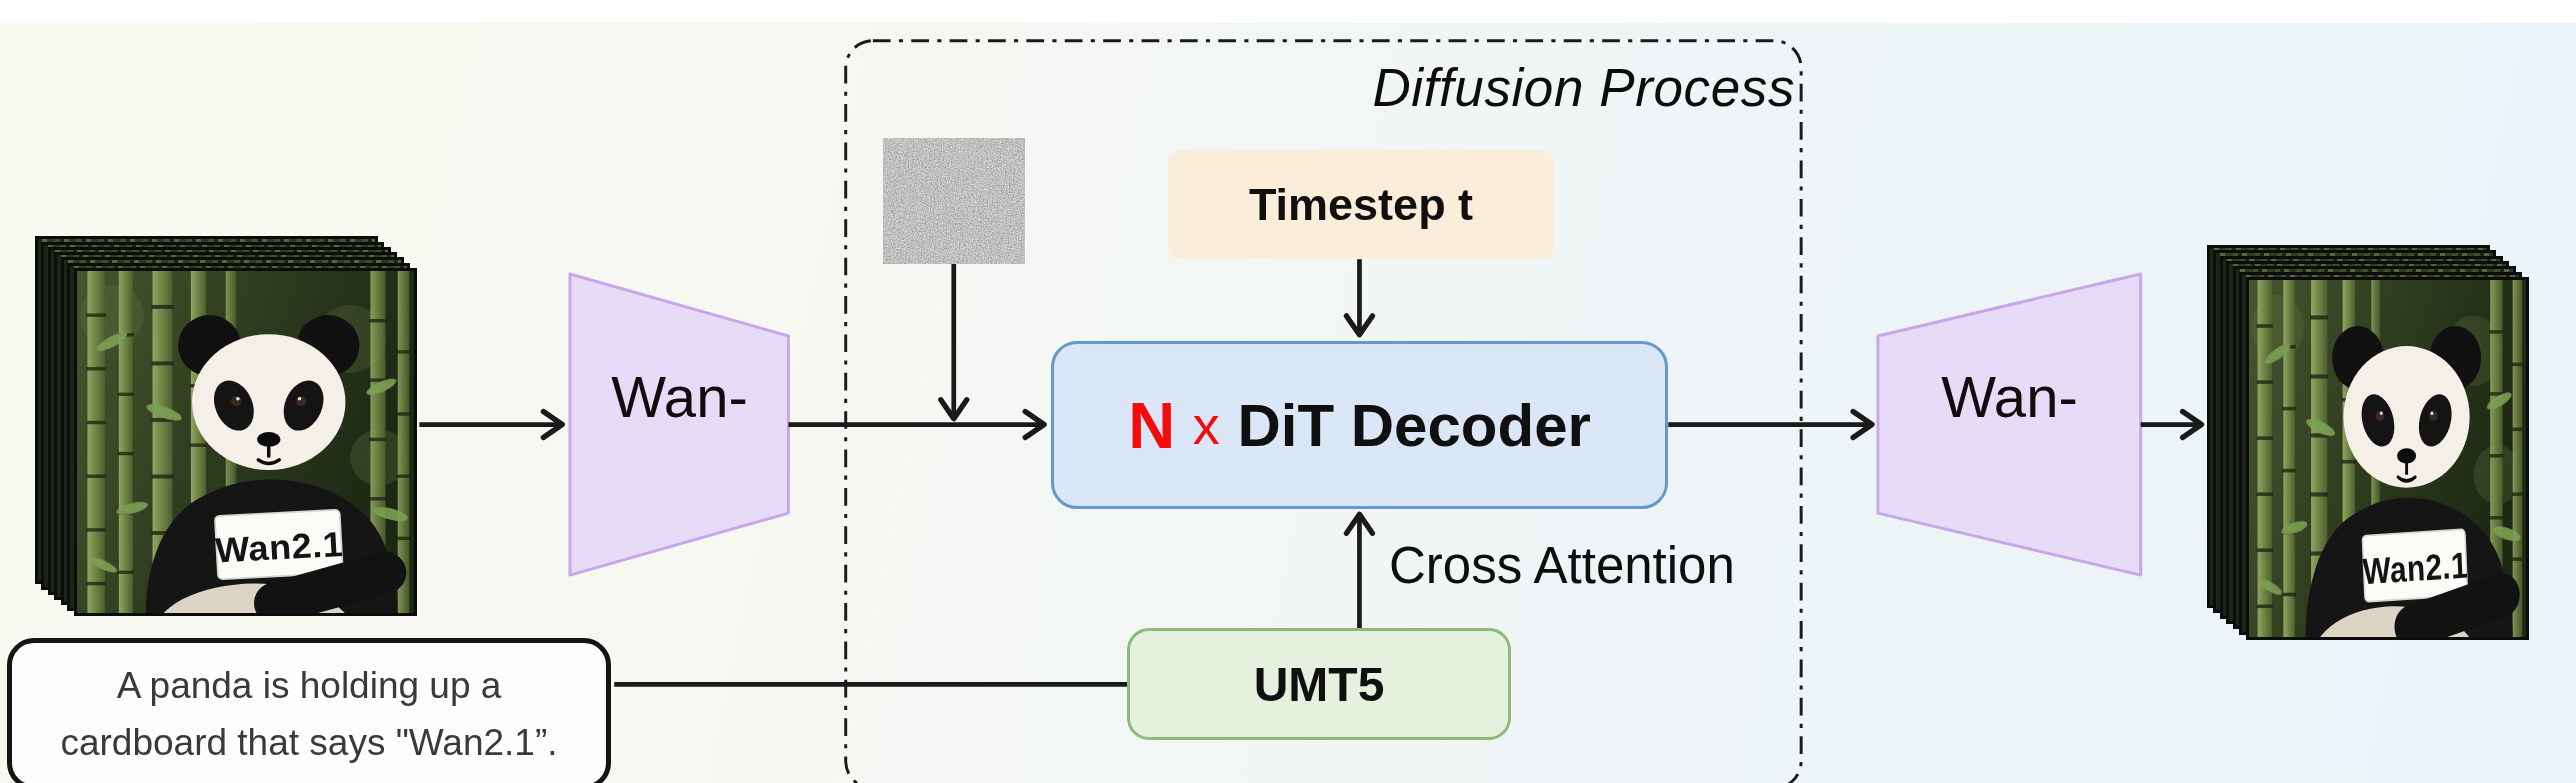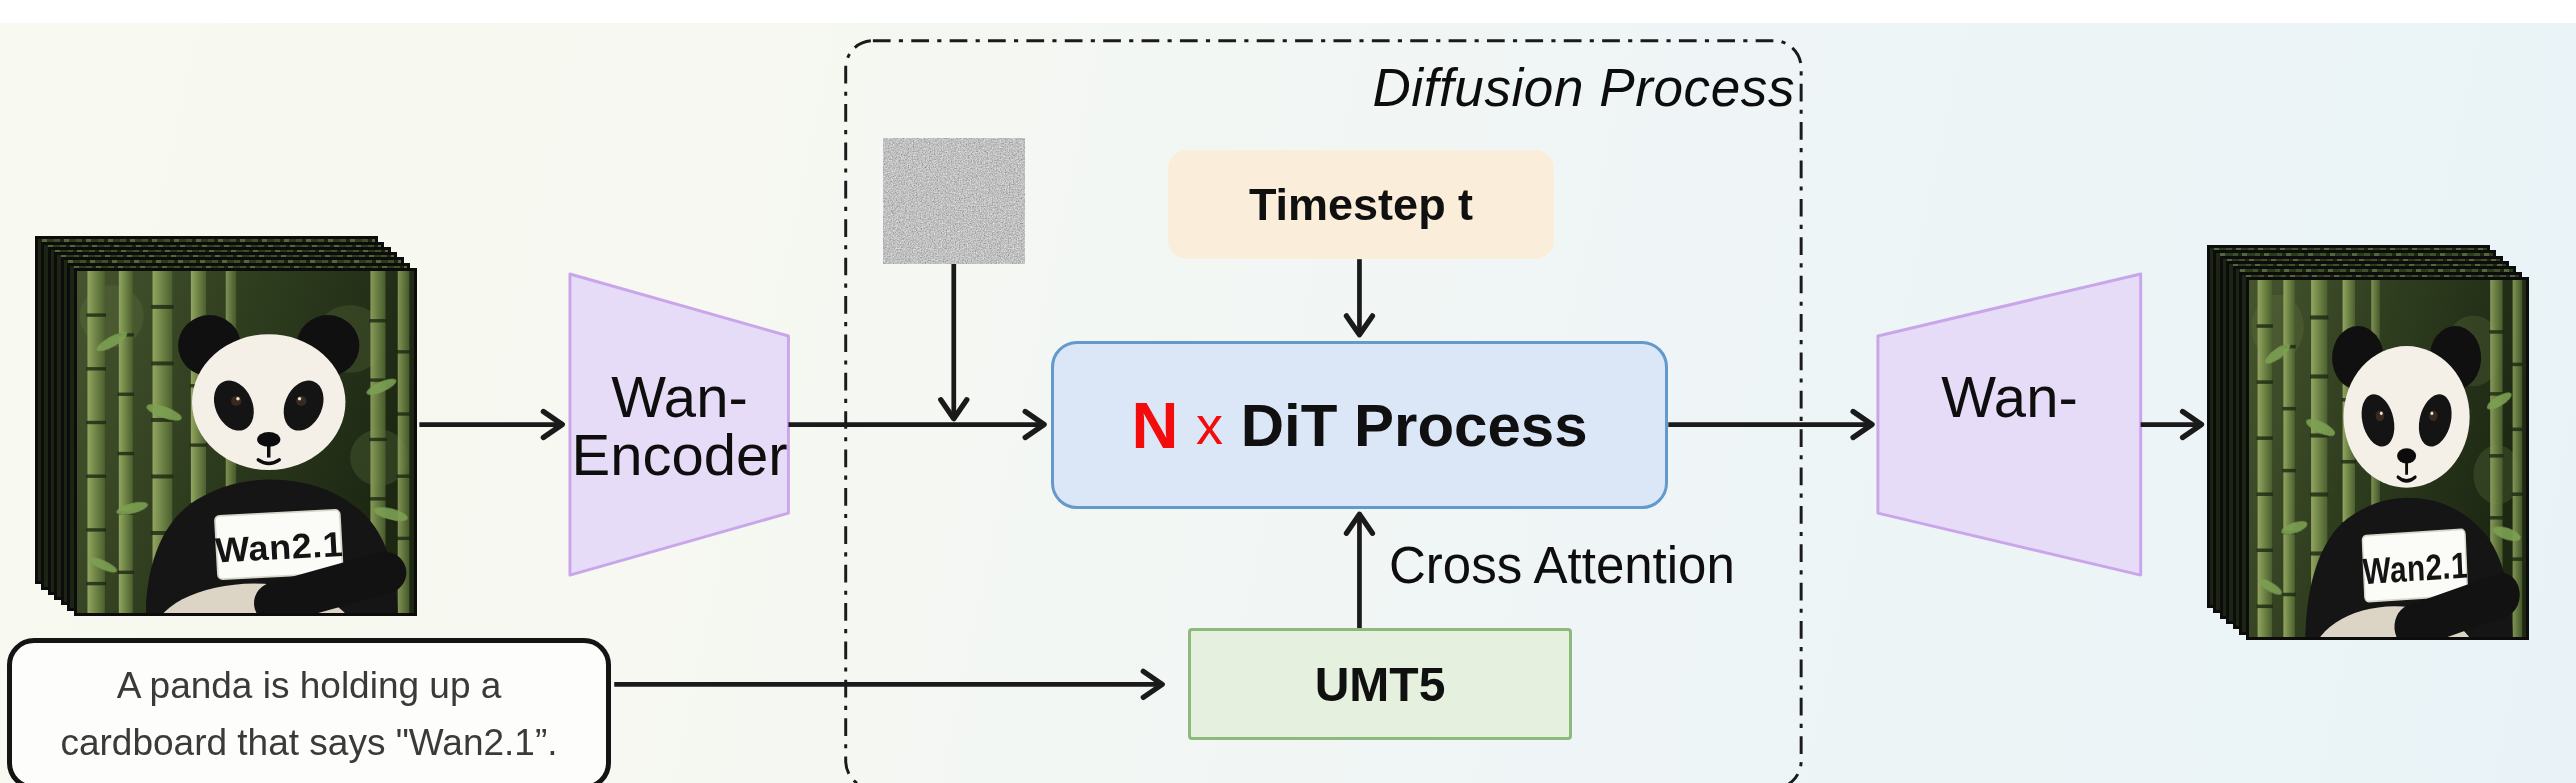--- a/index.html
+++ b/index.html
@@ -7,30 +7,30 @@
     position:relative;width:2576px;height:783px;overflow:hidden;
     background:linear-gradient(102deg,#f8f9f0 0%,#f6f8f1 28%,#eff5f6 62%,#e9f3f7 100%);
     font-family:"Liberation Sans",sans-serif;color:#101010;margin-top:23px;
   }
   #overlay{position:absolute;left:0;top:0;width:2576px;height:783px;}
   .box{position:absolute;display:flex;align-items:center;justify-content:center;box-sizing:border-box;text-align:center;}
   
   .dp-title{position:absolute;left:1346px;top:34px;width:449px;text-align:right;
     font-size:53px;font-style:italic;letter-spacing:0.6px;color:#0d0d0d;}
   
-  .timestep{left:1168px;top:127px;width:386px;height:109px;background:#faeedb;border-radius:19px;
+  .timestep{left:1168px;top:127px;width:386px;height:109px;background:#faeedb;border-radius:12px;
     font-size:45px;font-weight:600;}
   
   .dit{left:1051px;top:318px;width:617px;height:168px;background:#dbe7f7;
     border:3px solid #6399cb;border-radius:26px;font-size:60px;font-weight:700;}
   .dit .n{color:#f40b0b;font-size:65px;font-weight:700;}
   .dit .x{color:#f40b0b;font-size:54px;font-weight:400;margin:0 17.7px;}
   
-  .umt5{left:1188px;top:605px;width:384px;height:112px;background:#e6f0de;border:3px solid #8cba7c;
-    border-radius:4px;font-size:48px;font-weight:600;}
+  .umt5{left:1127px;top:605px;width:384px;height:112px;background:#e6f0de;border:3px solid #8cba7c;
+    border-radius:22px;font-size:48px;font-weight:600;}
   .cross-attn{position:absolute;left:1389px;top:513px;font-size:51px;font-weight:500;color:#0e0e0e;}
   
   .prompt{left:7px;top:615px;width:604px;height:152px;background:#fdfdfb;border:5.3px solid #141414;
     border-radius:27px;flex-direction:column;font-size:37px;line-height:57px;color:#3a3a3a;}
   
   .trap-label{position:absolute;width:219px;font-size:58px;line-height:58px;color:#0e0e0e;text-align:center;}
   .enc-label{left:570px;top:345px;width:219px;}
   .dec-label{left:1878px;top:345px;width:263px;}
   
   .frame{position:absolute;box-sizing:border-box;border:3px solid #0c0c0c;
@@ -210,37 +210,36 @@
 
   <div class="dp-title">Diffusion Process</div>
 
   <div class="box timestep">
     <span>Timestep t</span>
   </div>
 
   <div class="box dit">
     <span class="n">N</span>
     <span class="x">x</span>
-    <span>DiT Process</span>
+    <span>DiT Decoder</span>
   </div>
 
   <div class="cross-attn">Cross Attention</div>
 
   <div class="box umt5">
     <span>UMT5</span>
   </div>
 
   <div class="box prompt">
     <div>A panda is holding up a</div>
     <div>cardboard that says "Wan2.1”.</div>
   </div>
 
   <div class="trap-label enc-label">
     <div>Wan-</div>
-    <div>Encoder</div>
   </div>
 
   <div class="trap-label dec-label">
     <div>Wan-</div>
   </div>
 
 </div>
 
 
 </body></html>

